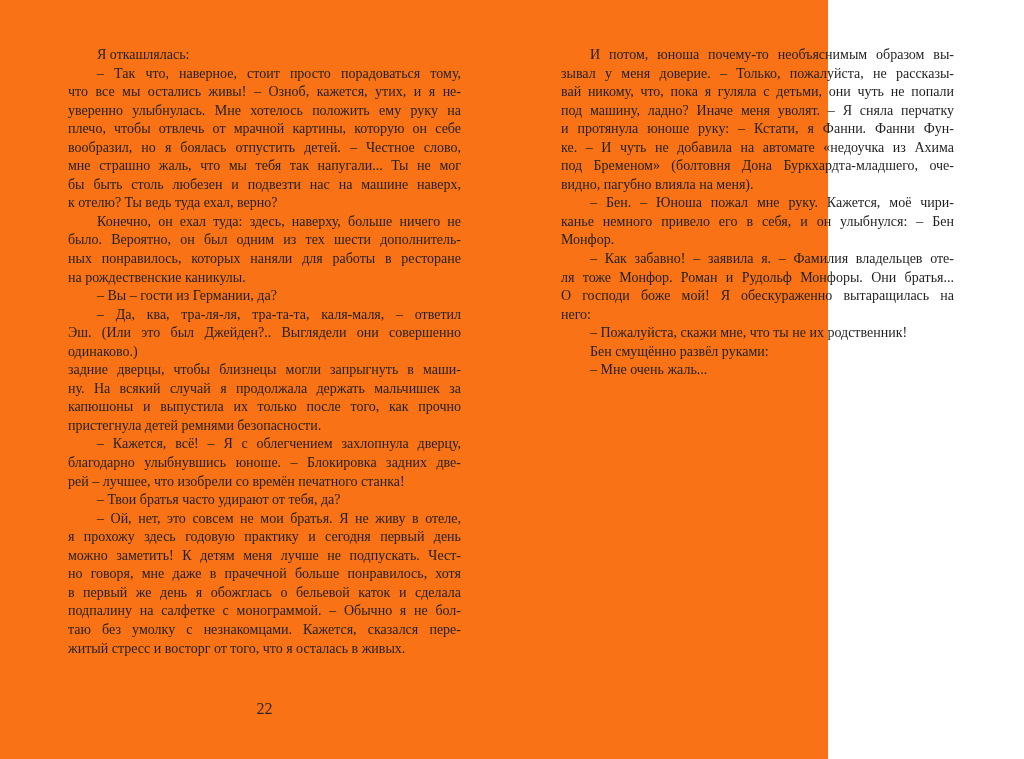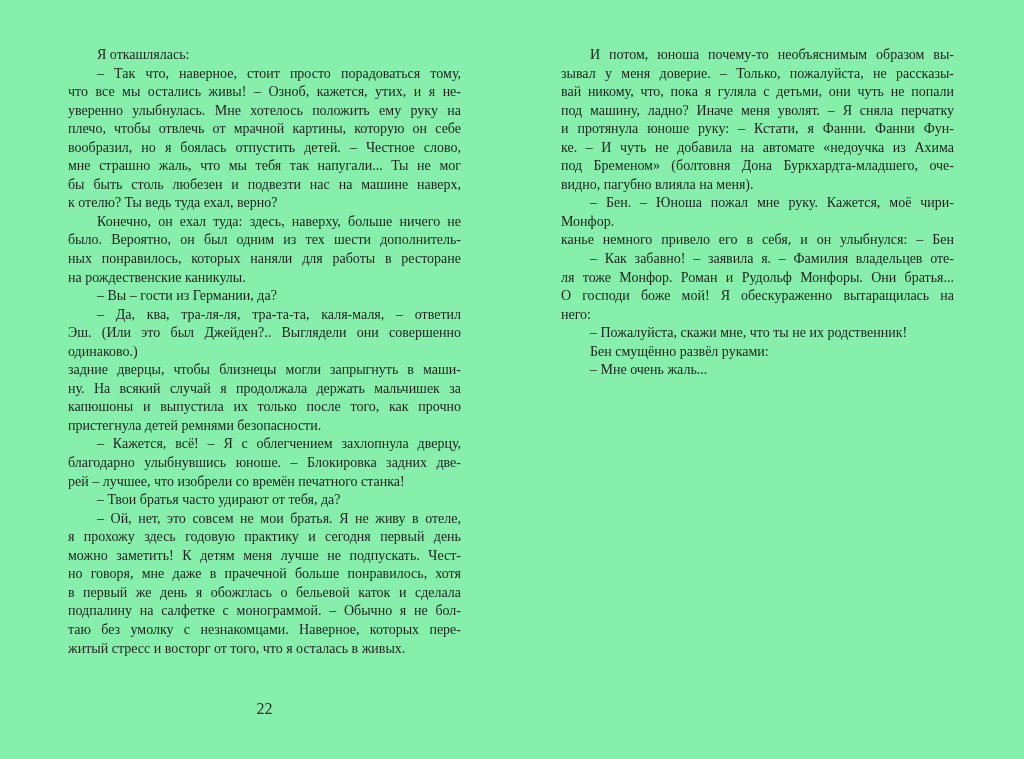--- a/index.html
+++ b/index.html
@@ -5,23 +5,23 @@
   html, body {
     margin: 0;
     padding: 0;
     background: #ffffff;
     width: 1024px;
     height: 759px;
     overflow: hidden;
   }
   .spread {
     position: relative;
-    width: 1024px;
+    width: 828px;
     height: 759px;
-    background: #86efac;
+    background: #f97316;
   }
   .page {
     position: absolute;
     top: 46px;
     width: 393px;
     font-family: "Liberation Serif", "DejaVu Serif", serif;
     font-size: 14px;
     line-height: 18.55px;
     color: #1f1f1f;
   }
@@ -92,39 +92,39 @@
       <div class="para">
         <div class="line first last">– Твои братья часто удирают от тебя, да?</div>
       </div>
       <div class="para">
         <div class="line first">– Ой, нет, это совсем не мои братья. Я не живу в отеле,</div>
         <div class="line">я прохожу здесь годовую практику и сегодня первый день</div>
         <div class="line">можно заметить! К детям меня лучше не подпускать. Чест-</div>
         <div class="line">но говоря, мне даже в прачечной больше понравилось, хотя</div>
         <div class="line">в первый же день я обожглась о бельевой каток и сделала</div>
         <div class="line">подпалину на салфетке с монограммой. – Обычно я не бол-</div>
-        <div class="line">таю без умолку с незнакомцами. Наверное, которых пере-</div>
+        <div class="line">таю без умолку с незнакомцами. Кажется, сказался пере-</div>
         <div class="line last">житый стресс и восторг от того, что я осталась в живых.</div>
       </div>
     </div>
   <div class="page right">
       <div class="para">
         <div class="line first">И потом, юноша почему-то необъяснимым образом вы-</div>
         <div class="line">зывал у меня доверие. – Только, пожалуйста, не рассказы-</div>
         <div class="line">вай никому, что, пока я гуляла с детьми, они чуть не попали</div>
         <div class="line">под машину, ладно? Иначе меня уволят. – Я сняла перчатку</div>
         <div class="line">и протянула юноше руку: – Кстати, я Фанни. Фанни Фун-</div>
         <div class="line">ке. – И чуть не добавила на автомате «недоучка из Ахима</div>
         <div class="line">под Бременом» (болтовня Дона Буркхардта-младшего, оче-</div>
         <div class="line last">видно, пагубно влияла на меня).</div>
       </div>
       <div class="para">
         <div class="line first">– Бен. – Юноша пожал мне руку. Кажется, моё чири-</div>
+        <div class="line">канье немного привело его в себя, и он улыбнулся: – Бен</div>
         <div class="line last">Монфор.</div>
-        <div class="line">канье немного привело его в себя, и он улыбнулся: – Бен</div>
       </div>
       <div class="para">
         <div class="line first">– Как забавно! – заявила я. – Фамилия владельцев оте-</div>
         <div class="line">ля тоже Монфор. Роман и Рудольф Монфоры. Они братья...</div>
         <div class="line">О господи боже мой! Я обескураженно вытаращилась на</div>
         <div class="line last">него:</div>
       </div>
       <div class="para">
         <div class="line first last">– Пожалуйста, скажи мне, что ты не их родственник!</div>
       </div>

